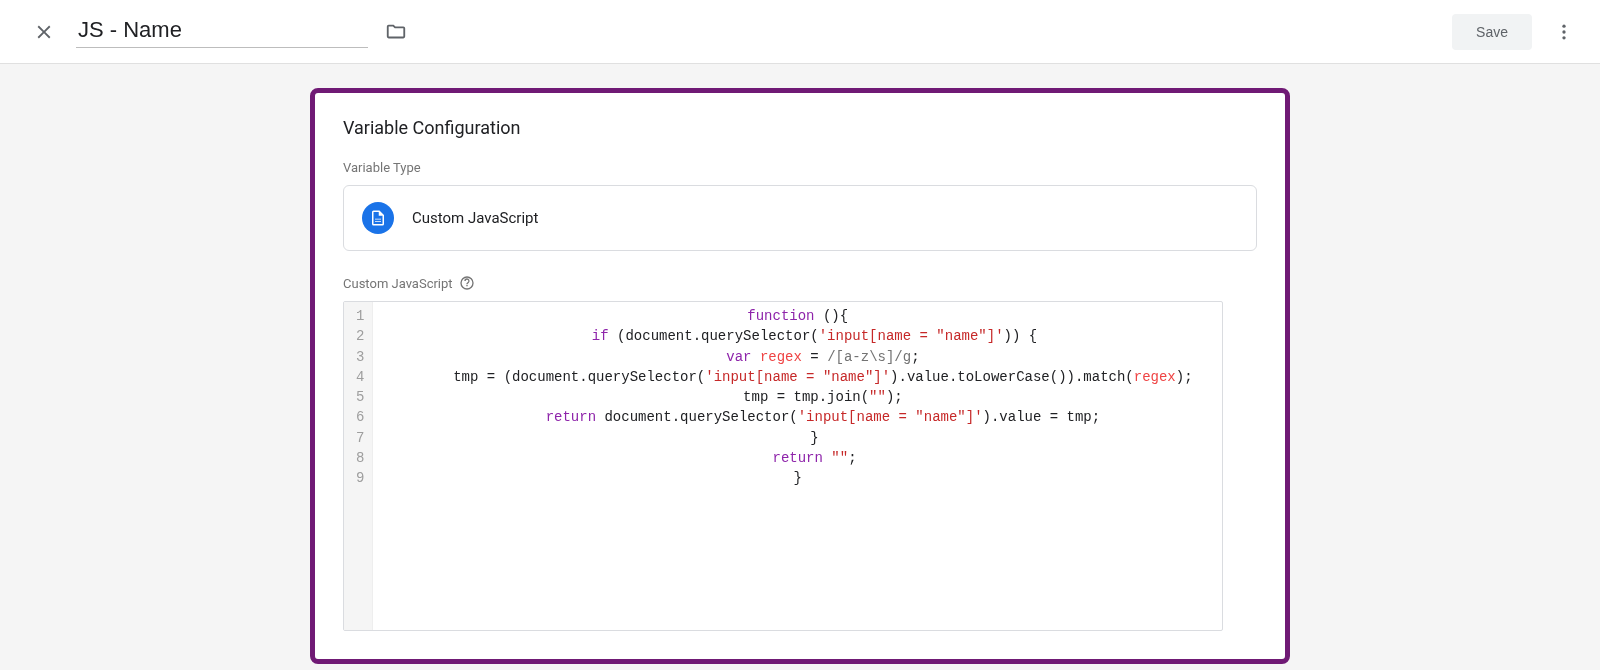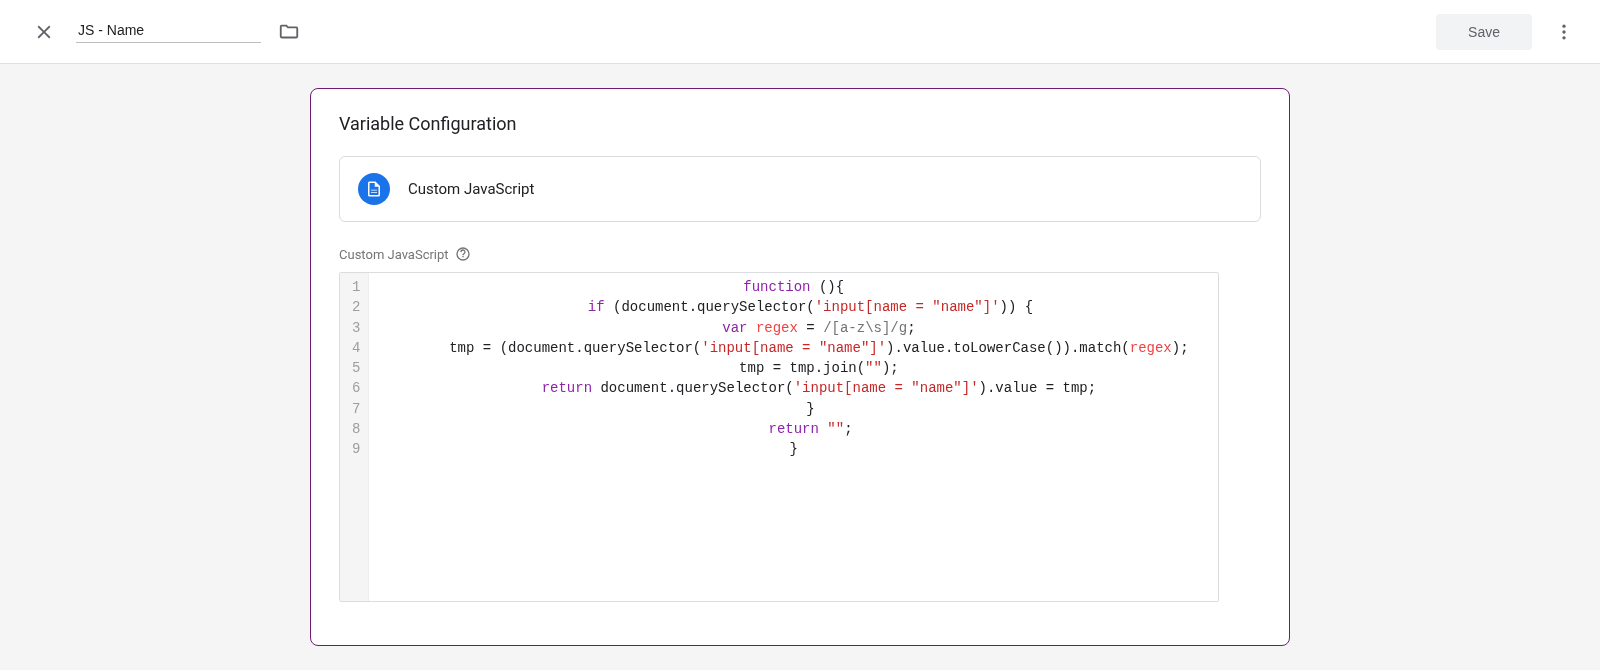--- a/index.html
+++ b/index.html
@@ -19,21 +19,21 @@
   }
   .close-btn {
     width: 40px; height: 40px;
     display: flex; align-items: center; justify-content: center;
     border: none; background: none; cursor: pointer;
     color: #5f6368; border-radius: 50%;
   }
   .close-btn svg { width: 22px; height: 22px; }
   .title-input {
     margin-left: 12px;
-    font-size: 14px;
+    font-size: 22px;
     font-weight: 400;
     color: #202124;
     border: none;
     border-bottom: 1px solid #bdbdbd;
     padding: 2px 2px 4px 2px;
     min-width: 110px;
     outline: none;
     background: transparent;
   }
   .folder-btn {
@@ -43,21 +43,21 @@
     color:#5f6368; border-radius:50%;
     margin-left: 8px;
   }
   .folder-btn svg { width: 22px; height: 22px; }
   .spacer { flex: 1; }
   .save-btn {
     background: #f1f3f4;
     color: #5f6368;
     border: none;
     border-radius: 4px;
-    padding: 10px 32px;
+    padding: 10px 24px;
     font-size: 14px;
     font-weight: 500;
     cursor: pointer;
   }
   .more-btn {
     width: 40px; height: 40px;
     display:flex; align-items:center; justify-content:center;
     border:none; background:none; cursor:pointer;
     color:#5f6368; border-radius:50%;
     margin-left: 12px;
@@ -65,21 +65,21 @@
   .more-btn svg { width: 20px; height: 20px; }
   .body-area {
     background: #f5f5f5;
     min-height: calc(670px - 64px);
     padding: 24px 0;
     display: flex;
     justify-content: center;
   }
   .card {
     background: #fff;
-    border: 1px solid #701a75;
+    border: 5px solid #701a75;
     border-radius: 8px;
     width: 980px;
     padding: 24px 28px 28px 28px;
   }
   .card-title {
     font-size: 18px;
     font-weight: 400;
     color: #202124;
     margin-bottom: 22px;
   }
@@ -171,20 +171,23 @@
         <circle cx="12" cy="12" r="2" fill="currentColor"></circle>
         <circle cx="12" cy="19" r="2" fill="currentColor"></circle>
       </svg>
   </button>
 </div>
 
 <div class="body-area">
   <div class="card">
     <div class="card-title">Variable Configuration</div>
 
+    <div class="field-label">
+      <span>Variable Type</span>
+    </div>
 
     <div class="type-row">
       <div class="type-icon">
         <svg viewBox="0 0 24 24">
             <path fill="currentColor" d="M14 2H6a2 2 0 0 0-2 2v16a2 2 0 0 0 2 2h12a2 2 0 0 0 2-2V8l-6-6zM6 4h7v5h5v11H6V4zm2 9h8v1H8v-1zm0 3h8v1H8v-1z"></path>
           </svg>
       </div>
       <div class="type-name">Custom JavaScript</div>
     </div>
 

